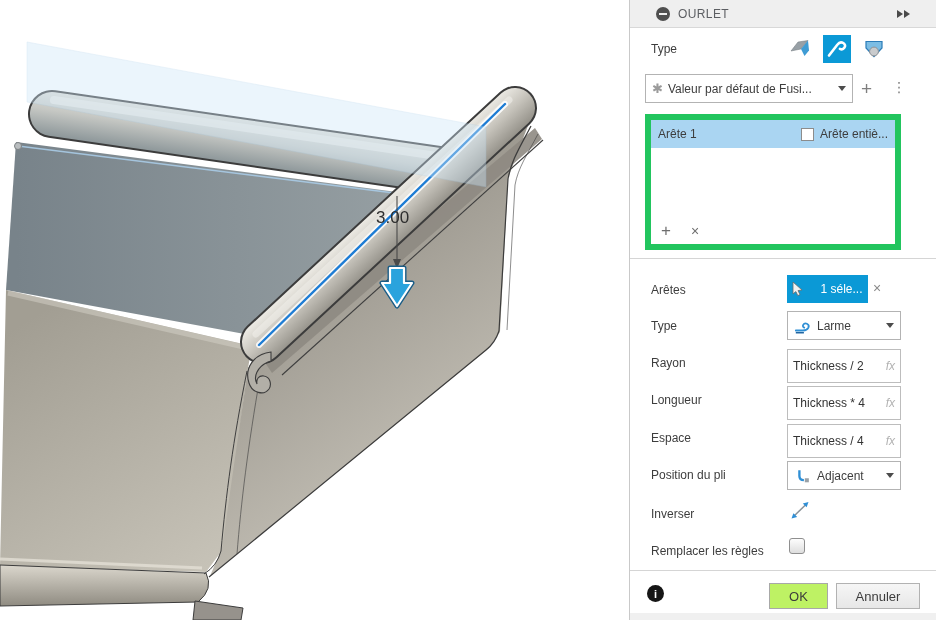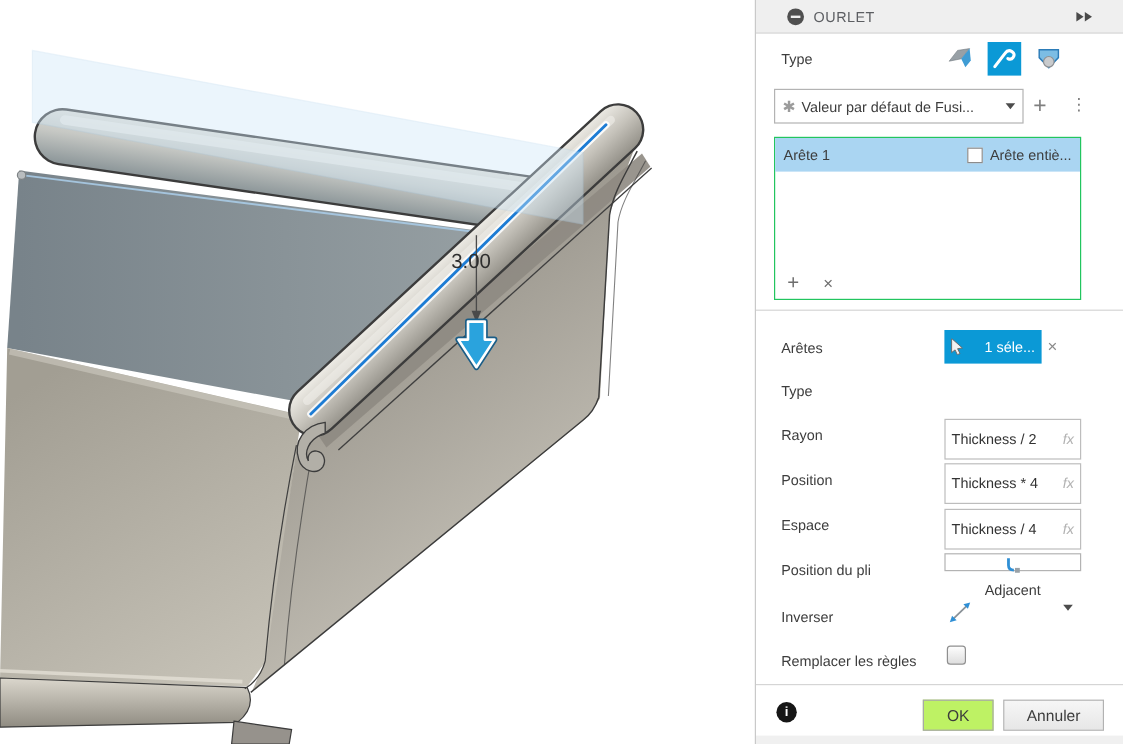--- a/index.html
+++ b/index.html
@@ -21,21 +21,21 @@
   .type-icons{position:absolute;top:35px;left:156px;display:flex;gap:9px;}
   .type-icon{width:28px;height:28px;display:flex;align-items:center;justify-content:center;cursor:pointer;}
   .type-icon.selected{background:#0b99d6;}
   .select-box{position:absolute;box-sizing:border-box;background:#fff;border:1px solid #b3b3b3;
               display:flex;align-items:center;padding:0 6px;gap:5px;cursor:pointer;}
   .caret{width:0;height:0;border-left:4px solid transparent;border-right:4px solid transparent;
          border-top:5px solid #4c4c4c;margin-left:auto;flex:0 0 auto;}
   .star-glyph{color:#9b9b9b;font-size:13px;flex:0 0 auto;}
   .ghost-btn{position:absolute;color:#7f7f7f;cursor:pointer;line-height:1;}
   .listbox{position:absolute;left:15px;top:114px;width:256px;height:136px;box-sizing:border-box;
-           background:#fff;border:1px solid #22c55e;}
+           background:#fff;border:6px solid #22c55e;}
   .list-row{height:28px;display:flex;align-items:center;padding:0 7px;gap:6px;cursor:pointer;}
   .list-row.selected{background:#aad5f2;}
   .list-row .grow{flex:1;}
   .mini-checkbox{width:13px;height:13px;background:#fff;border:1px solid #8c8c8c;box-sizing:border-box;flex:0 0 auto;}
   .list-tools{position:absolute;left:10px;bottom:5px;display:flex;gap:20px;color:#6e6e6e;font-size:17px;}
   .list-tools span{cursor:pointer;line-height:1;}
   .divider{position:absolute;left:0;right:0;height:1px;background:#d5d5d5;}
   .sel-btn{position:absolute;left:157px;top:275px;width:81px;height:28px;background:#0b99d6;color:#fff;
            display:flex;align-items:center;justify-content:center;gap:16px;font-size:12px;cursor:pointer;box-sizing:border-box;}
   .clear-x{position:absolute;left:243px;top:280px;color:#8a8a8a;font-size:14px;cursor:pointer;}
@@ -192,41 +192,49 @@
     <div class="row-label" style="top:283px;">Arêtes</div>
     <div class="sel-btn">
       <svg width="12" height="14" viewBox="0 0 12 14" class="icon-cell">
         <path d="M1,0 L10,8 L6,8.6 L8,12.6 L5.8,13.6 L3.9,9.6 L1,11.8 Z" fill="#f2f2f2" stroke="#6b6b6b" stroke-width=".8"></path>
       </svg>
       <span>1 séle...</span>
     </div>
     <div class="clear-x">×</div>
 
     <div class="row-label" style="top:319px;">Type</div>
+    <div class="select-box" style="left:157px;top:311px;width:114px;height:29px;">
+      <svg width="18" height="18" viewBox="0 0 20 20" class="icon-cell">
+        <path d="M2,15 H10 Q14.5,15 16,11.8 Q17.3,8.8 14.3,7.5 Q11.6,6.4 10.2,8.8 Q9.2,10.8 11.4,11.8" fill="none" stroke="#2f8fd5" stroke-width="2" stroke-linecap="round"></path>
+        <line x1="2" y1="17.5" x2="11" y2="17.5" stroke="#18609f" stroke-width="1.6"></line>
+      </svg>
+      <span>Larme</span>
+      <span class="caret"></span>
+    </div>
 
     <div class="row-label" style="top:356px;">Rayon</div>
     <div class="input-box" style="top:349px;">
       <span>Thickness / 2</span>
       <span class="fx">fx</span>
     </div>
 
-    <div class="row-label" style="top:393px;">Position</div>
+    <div class="row-label" style="top:393px;">Longueur</div>
     <div class="input-box" style="top:386px;">
       <span>Thickness * 4</span>
       <span class="fx">fx</span>
     </div>
 
     <div class="row-label" style="top:431px;">Espace</div>
     <div class="input-box" style="top:424px;">
       <span>Thickness / 4</span>
       <span class="fx">fx</span>
     </div>
 
     <div class="row-label" style="top:468px;">Position du pli</div>
-    <div class="select-box" style="left:157px;top:461px;width:114px;height:15px;flex-direction:column;">
+    <div class="select-box" style="left:157px;top:461px;width:114px;height:29px;">
       <svg width="18" height="18" viewBox="0 0 20 20" class="icon-cell">
         <path d="M6,3.5 V10 Q6,14.5 11,14.5" fill="none" stroke="#2f8fd5" stroke-width="2.6"></path>
         <rect x="12" y="12.5" width="4.5" height="4.5" fill="#9aa1a7"></rect>
       </svg>
       <span>Adjacent</span>
       <span class="caret"></span>
     </div>
 
     <div class="row-label" style="top:507px;">Inverser</div>
     <svg width="22" height="22" viewBox="0 0 22 22" style="position:absolute;left:159px;top:499px;cursor:pointer;">

